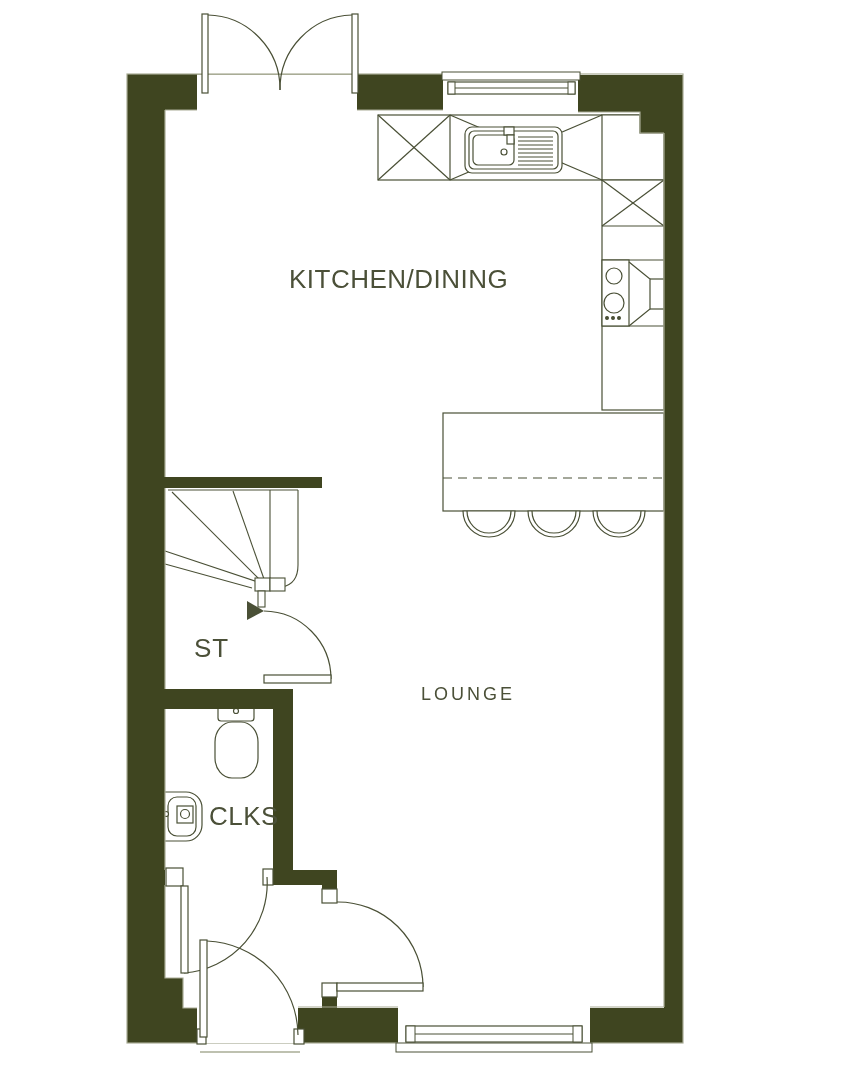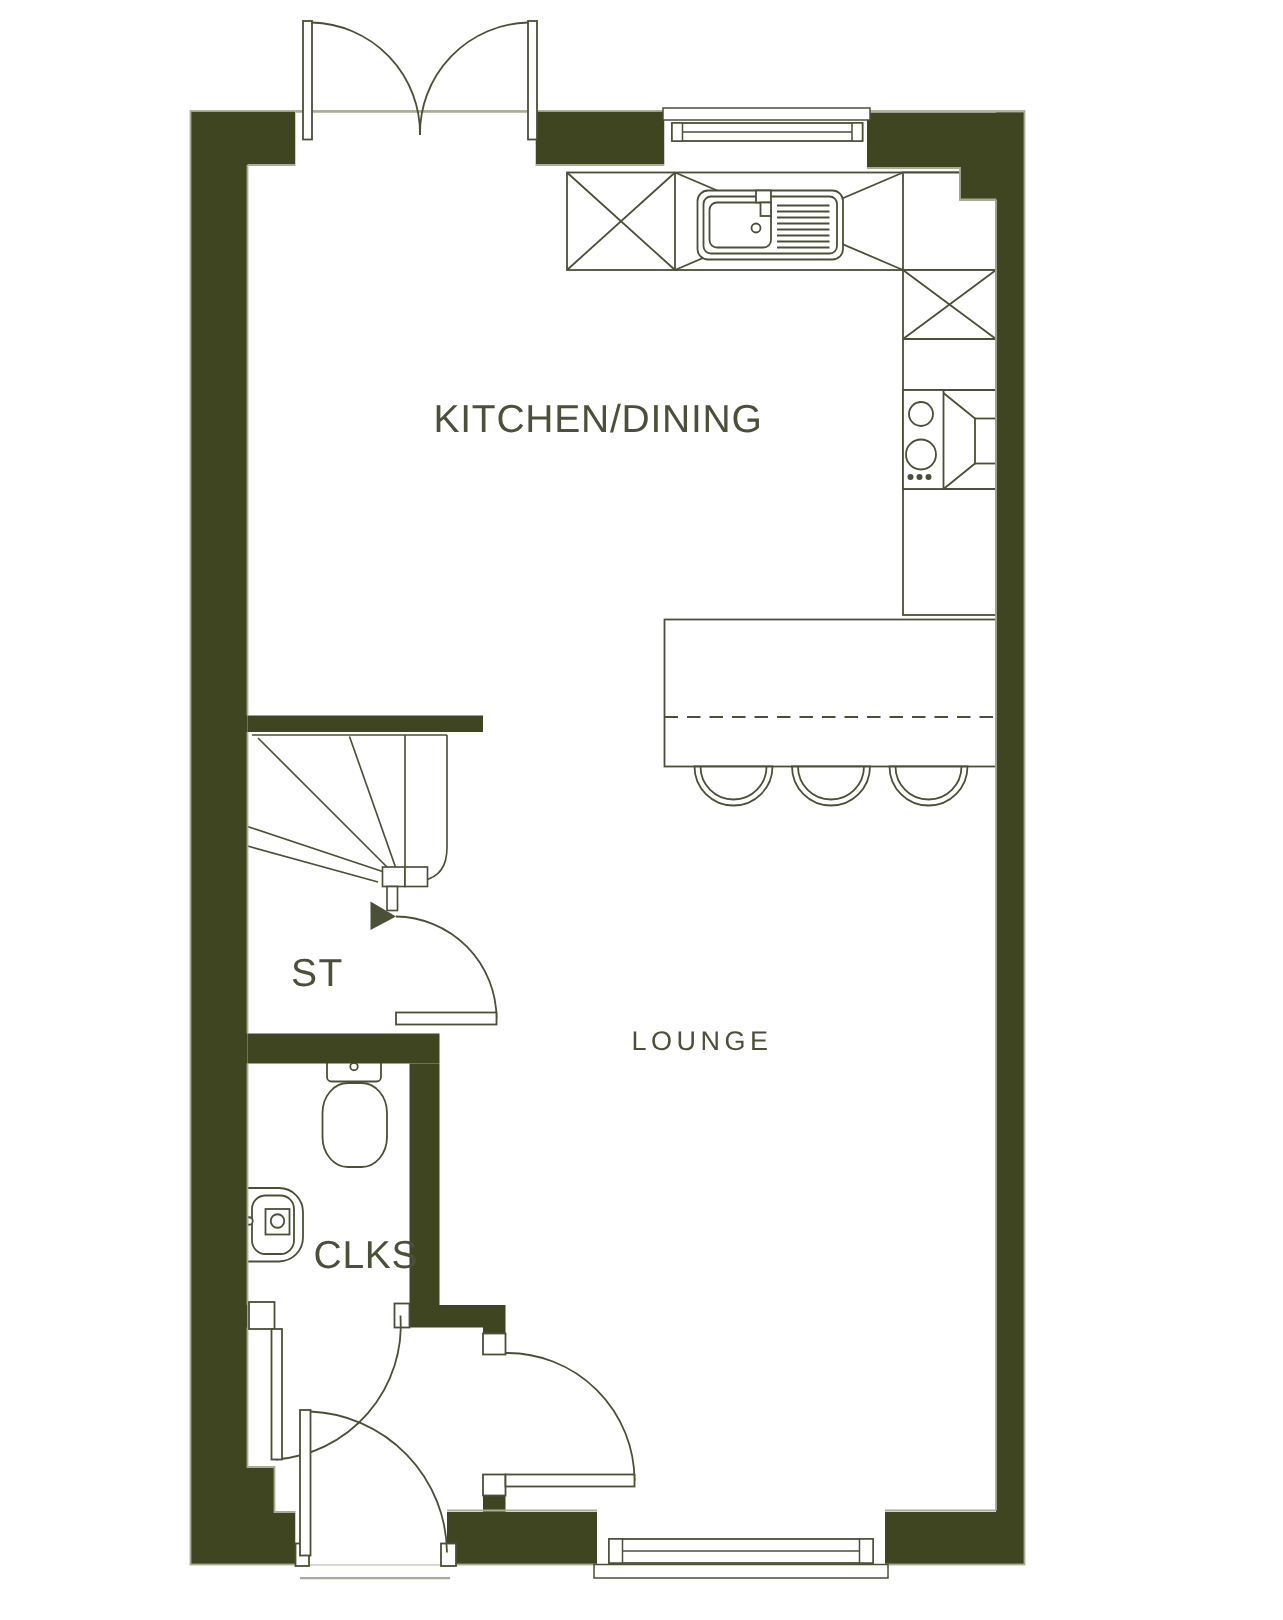--- a/index.html
+++ b/index.html
@@ -4,21 +4,21 @@
 <style>
   html,body{margin:0;padding:0;background:#ffffff;}
   .page{position:relative;width:854px;height:1080px;background:#ffffff;overflow:hidden;
         font-family:"Liberation Sans", sans-serif;}
   .plan-svg{position:absolute;left:0;top:0;}
   .room-label{position:absolute;color:#4b5038;line-height:1;white-space:nowrap;
               font-family:"Liberation Sans", sans-serif;font-weight:400;}
   .lbl-kitchen{left:289px;top:266px;font-size:26px;letter-spacing:0.5px;}
   .lbl-lounge{left:421px;top:685px;font-size:18px;letter-spacing:3px;}
   .lbl-st{left:194px;top:635px;font-size:26px;letter-spacing:1px;}
-  .lbl-clks{left:209px;top:803px;font-size:26px;letter-spacing:0.5px;margin-top:20px;}
+  .lbl-clks{left:209px;top:803px;font-size:26px;letter-spacing:0.5px;}
 </style>
 </head>
 <body>
 
 <div class="page">
 
 <svg class="plan-svg" width="855" height="1080" viewBox="0 0 855 1080">
 
   <rect x="127" y="74" width="556" height="969" fill="#ffffff"></rect>
 

